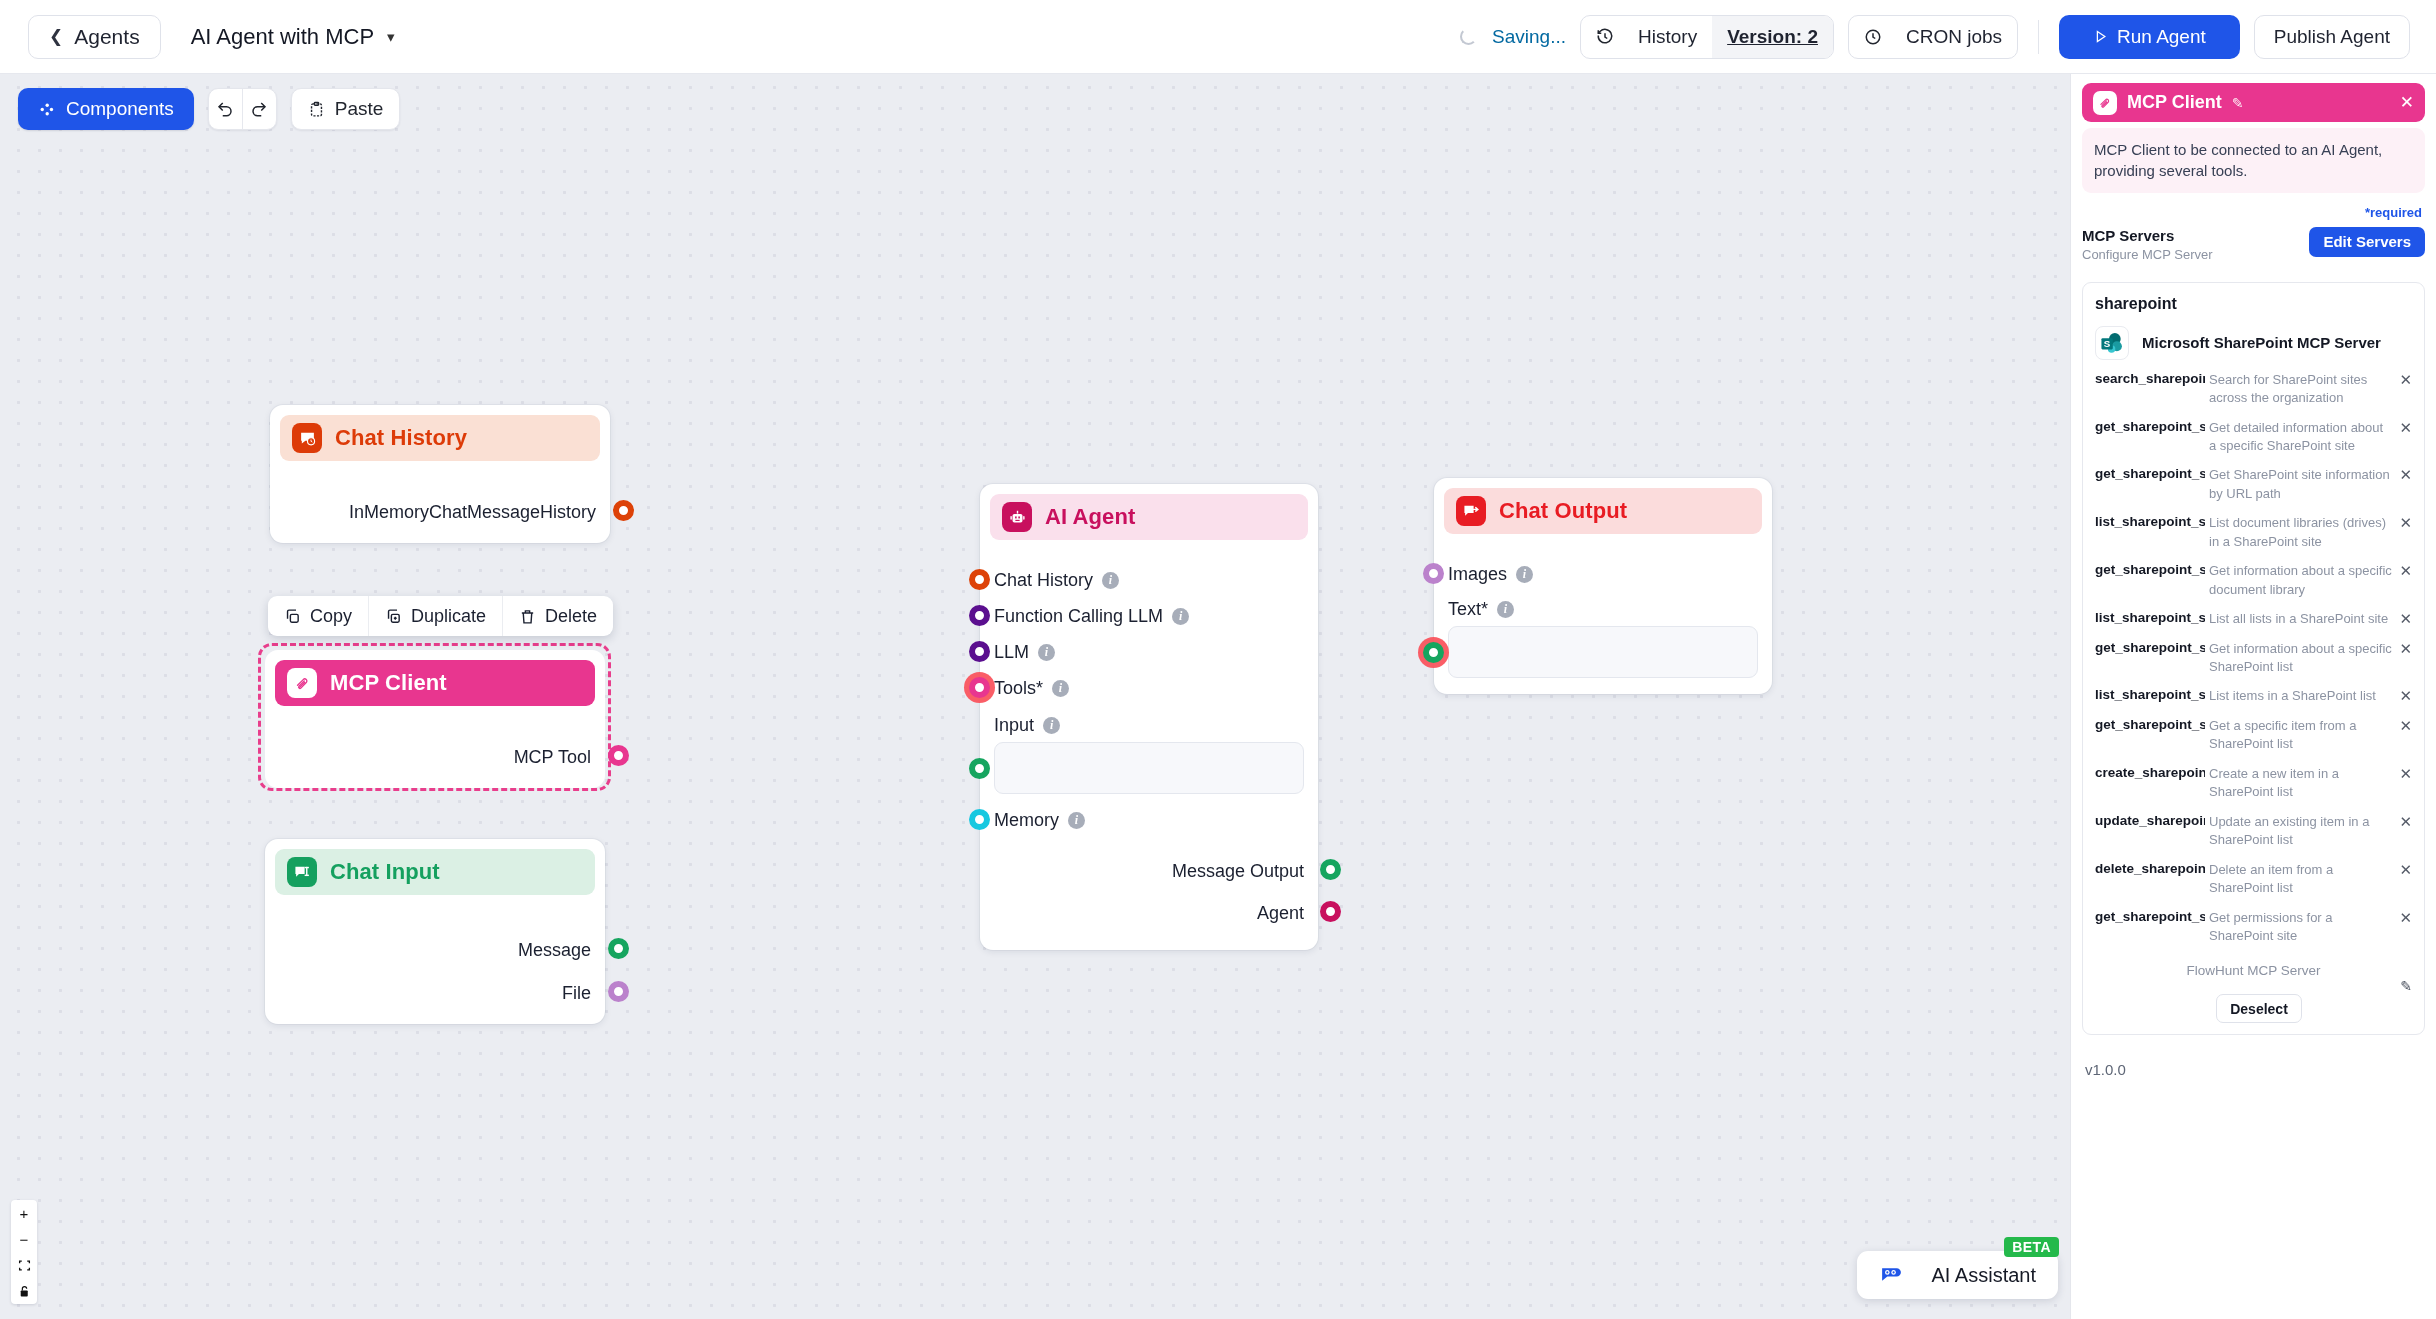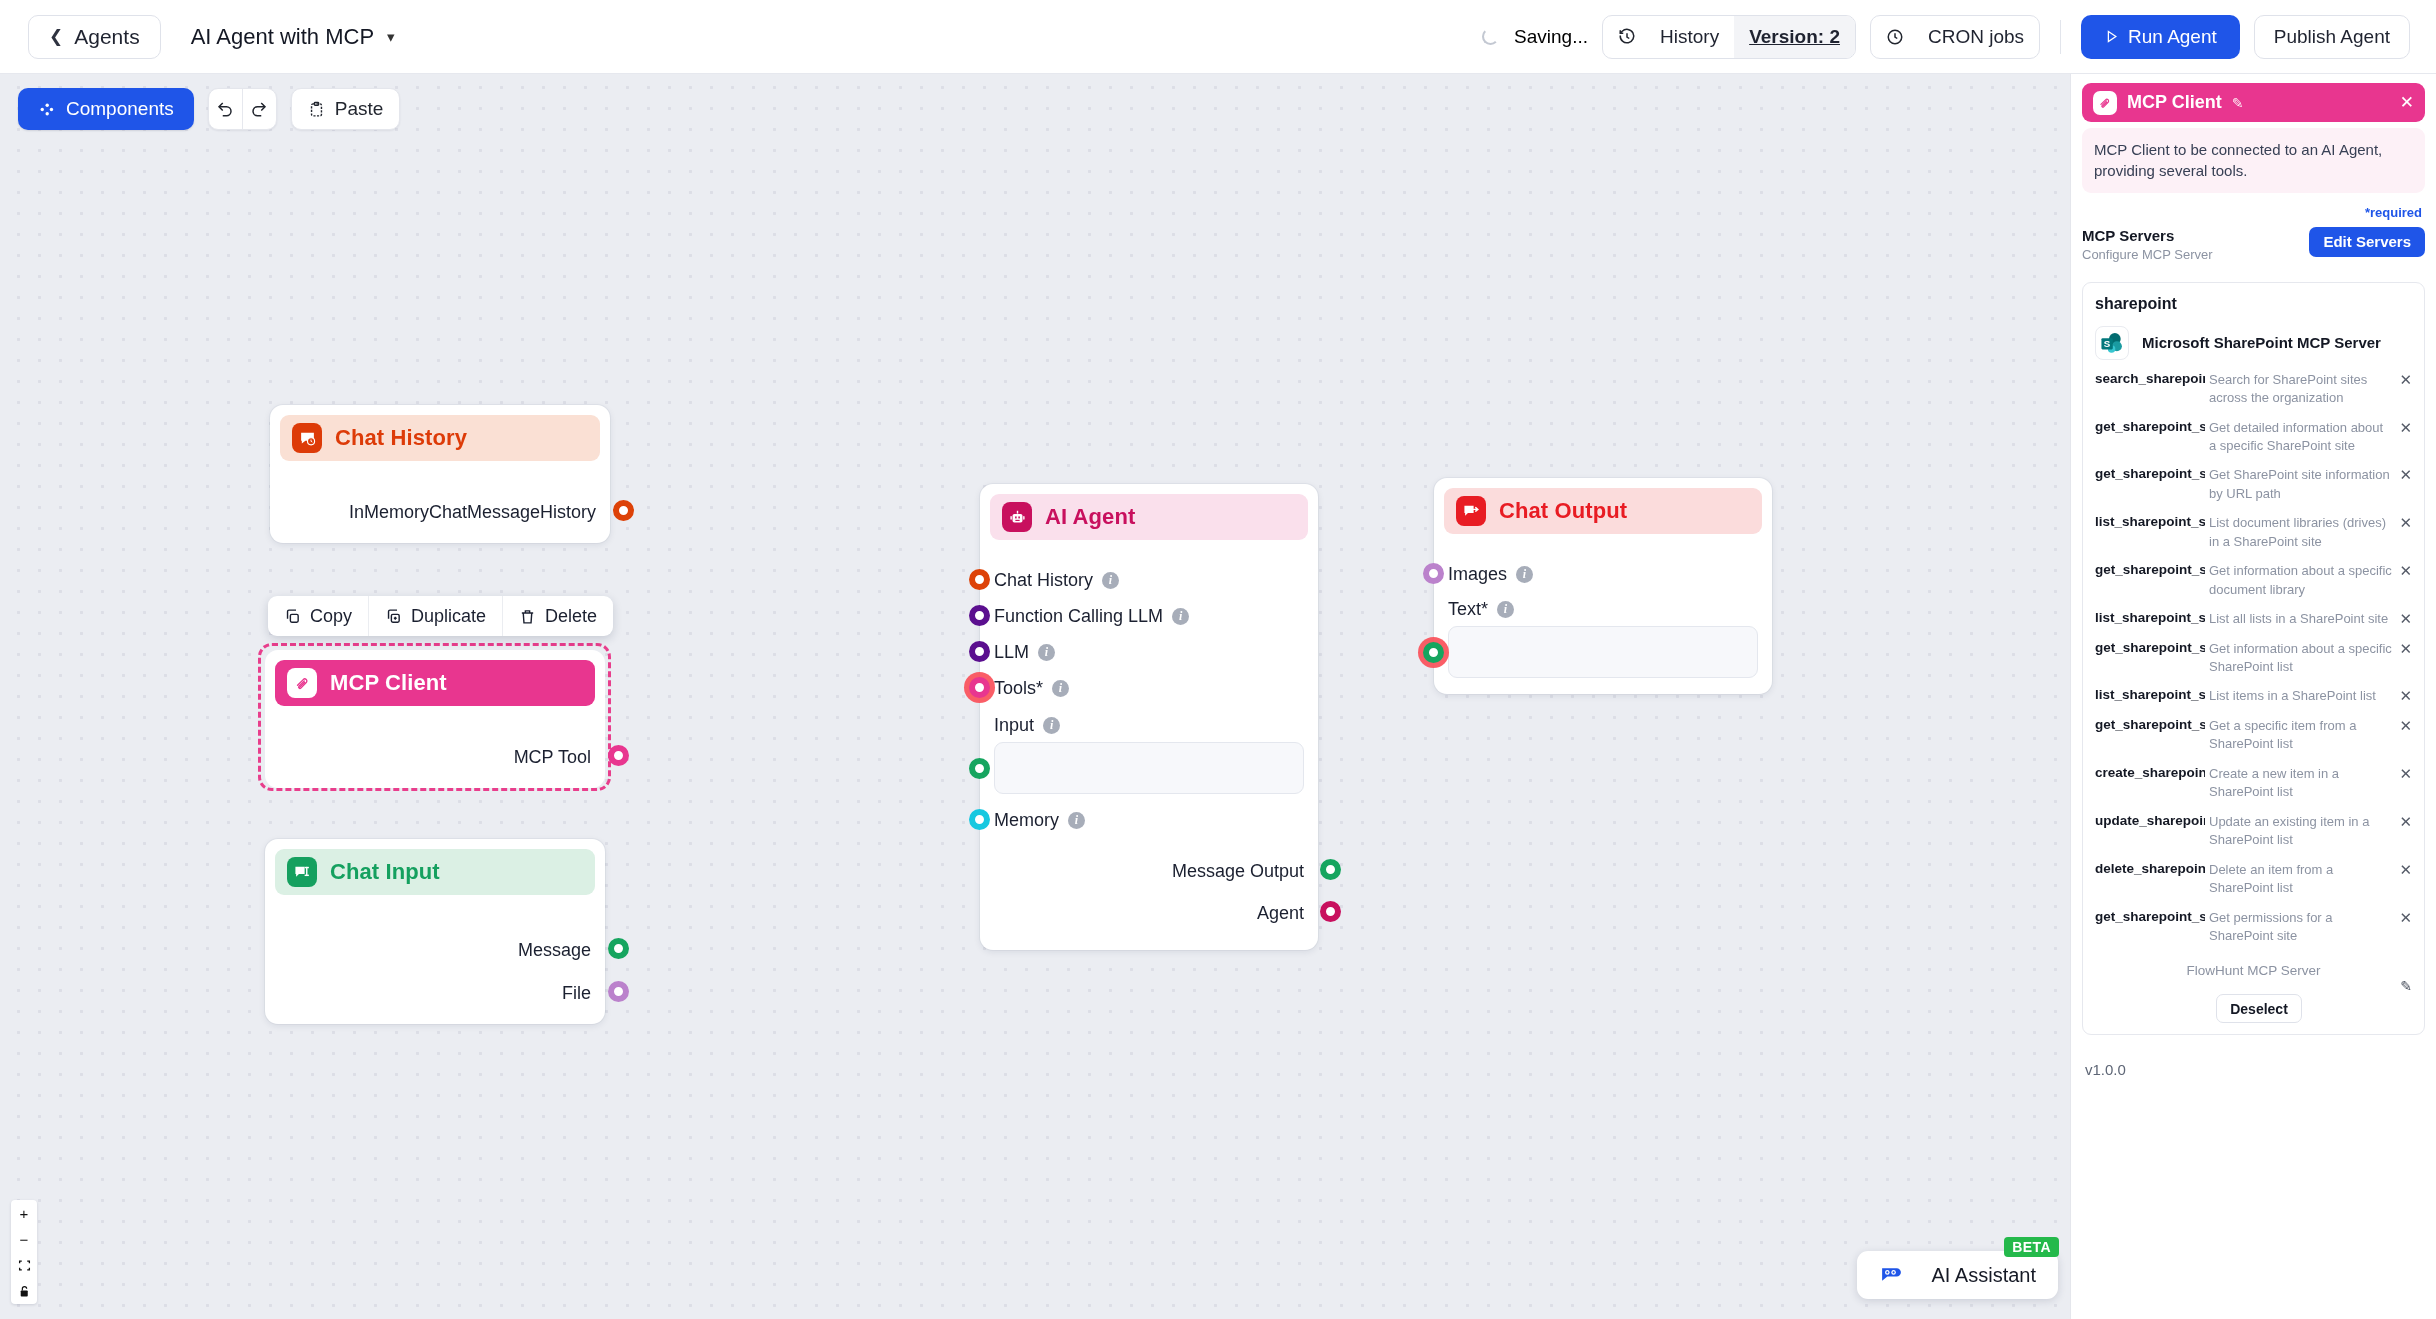--- a/index.html
+++ b/index.html
@@ -28,40 +28,40 @@
     margin-left: 30px; font-size: 22px; color: #141824;
     display: flex; align-items: center; gap: 13px; cursor: pointer;
   }
   .chev-down { font-size: 15px; color: #333; }
   .topright {
     margin-left: auto; margin-right: 26px;
     display: flex; align-items: center; gap: 14px;
   }
   .saving {
     display: flex; align-items: center; gap: 15px;
-    font-size: 19px; color: #000000;
+    font-size: 19px; color: #0369a1;
   }
   .spinner {
     width: 17px; height: 17px; border-radius: 50%;
     border: 2px solid #c3c8d2; border-top-color: transparent;
     border-right-color: transparent;
   }
   .grp-btn {
     height: 44px; border: 1px solid #dfe2ea; border-radius: 10px;
     background: #fff; display: flex; align-items: center; overflow: hidden;
     cursor: pointer;
   }
   .grp-btn .seg {
     display: flex; align-items: center; gap: 24px;
     padding: 0 15px; height: 100%; font-size: 19px; color: #1f2330;
   }
   .grp-btn .seg.shaded { background: #f3f4f7; font-weight: bold; text-decoration: underline; }
   .divider-v { width: 1px; height: 34px; background: #e2e5ec; margin: 0 6px; }
   .btn-run {
-    height: 44px; padding: 0 23px; border-radius: 10px; border: none;
+    height: 44px; padding: 0 34px; border-radius: 10px; border: none;
     background: #1f55e8; color: #fff; font-size: 19px;
     display: flex; align-items: center; gap: 9px; cursor: pointer;
   }
   .btn-publish {
     height: 44px; padding: 0 19px; border-radius: 10px;
     border: 1px solid #dfe2ea; background: #fff; color: #1f2330;
     font-size: 19px; cursor: pointer;
   }
 
   

